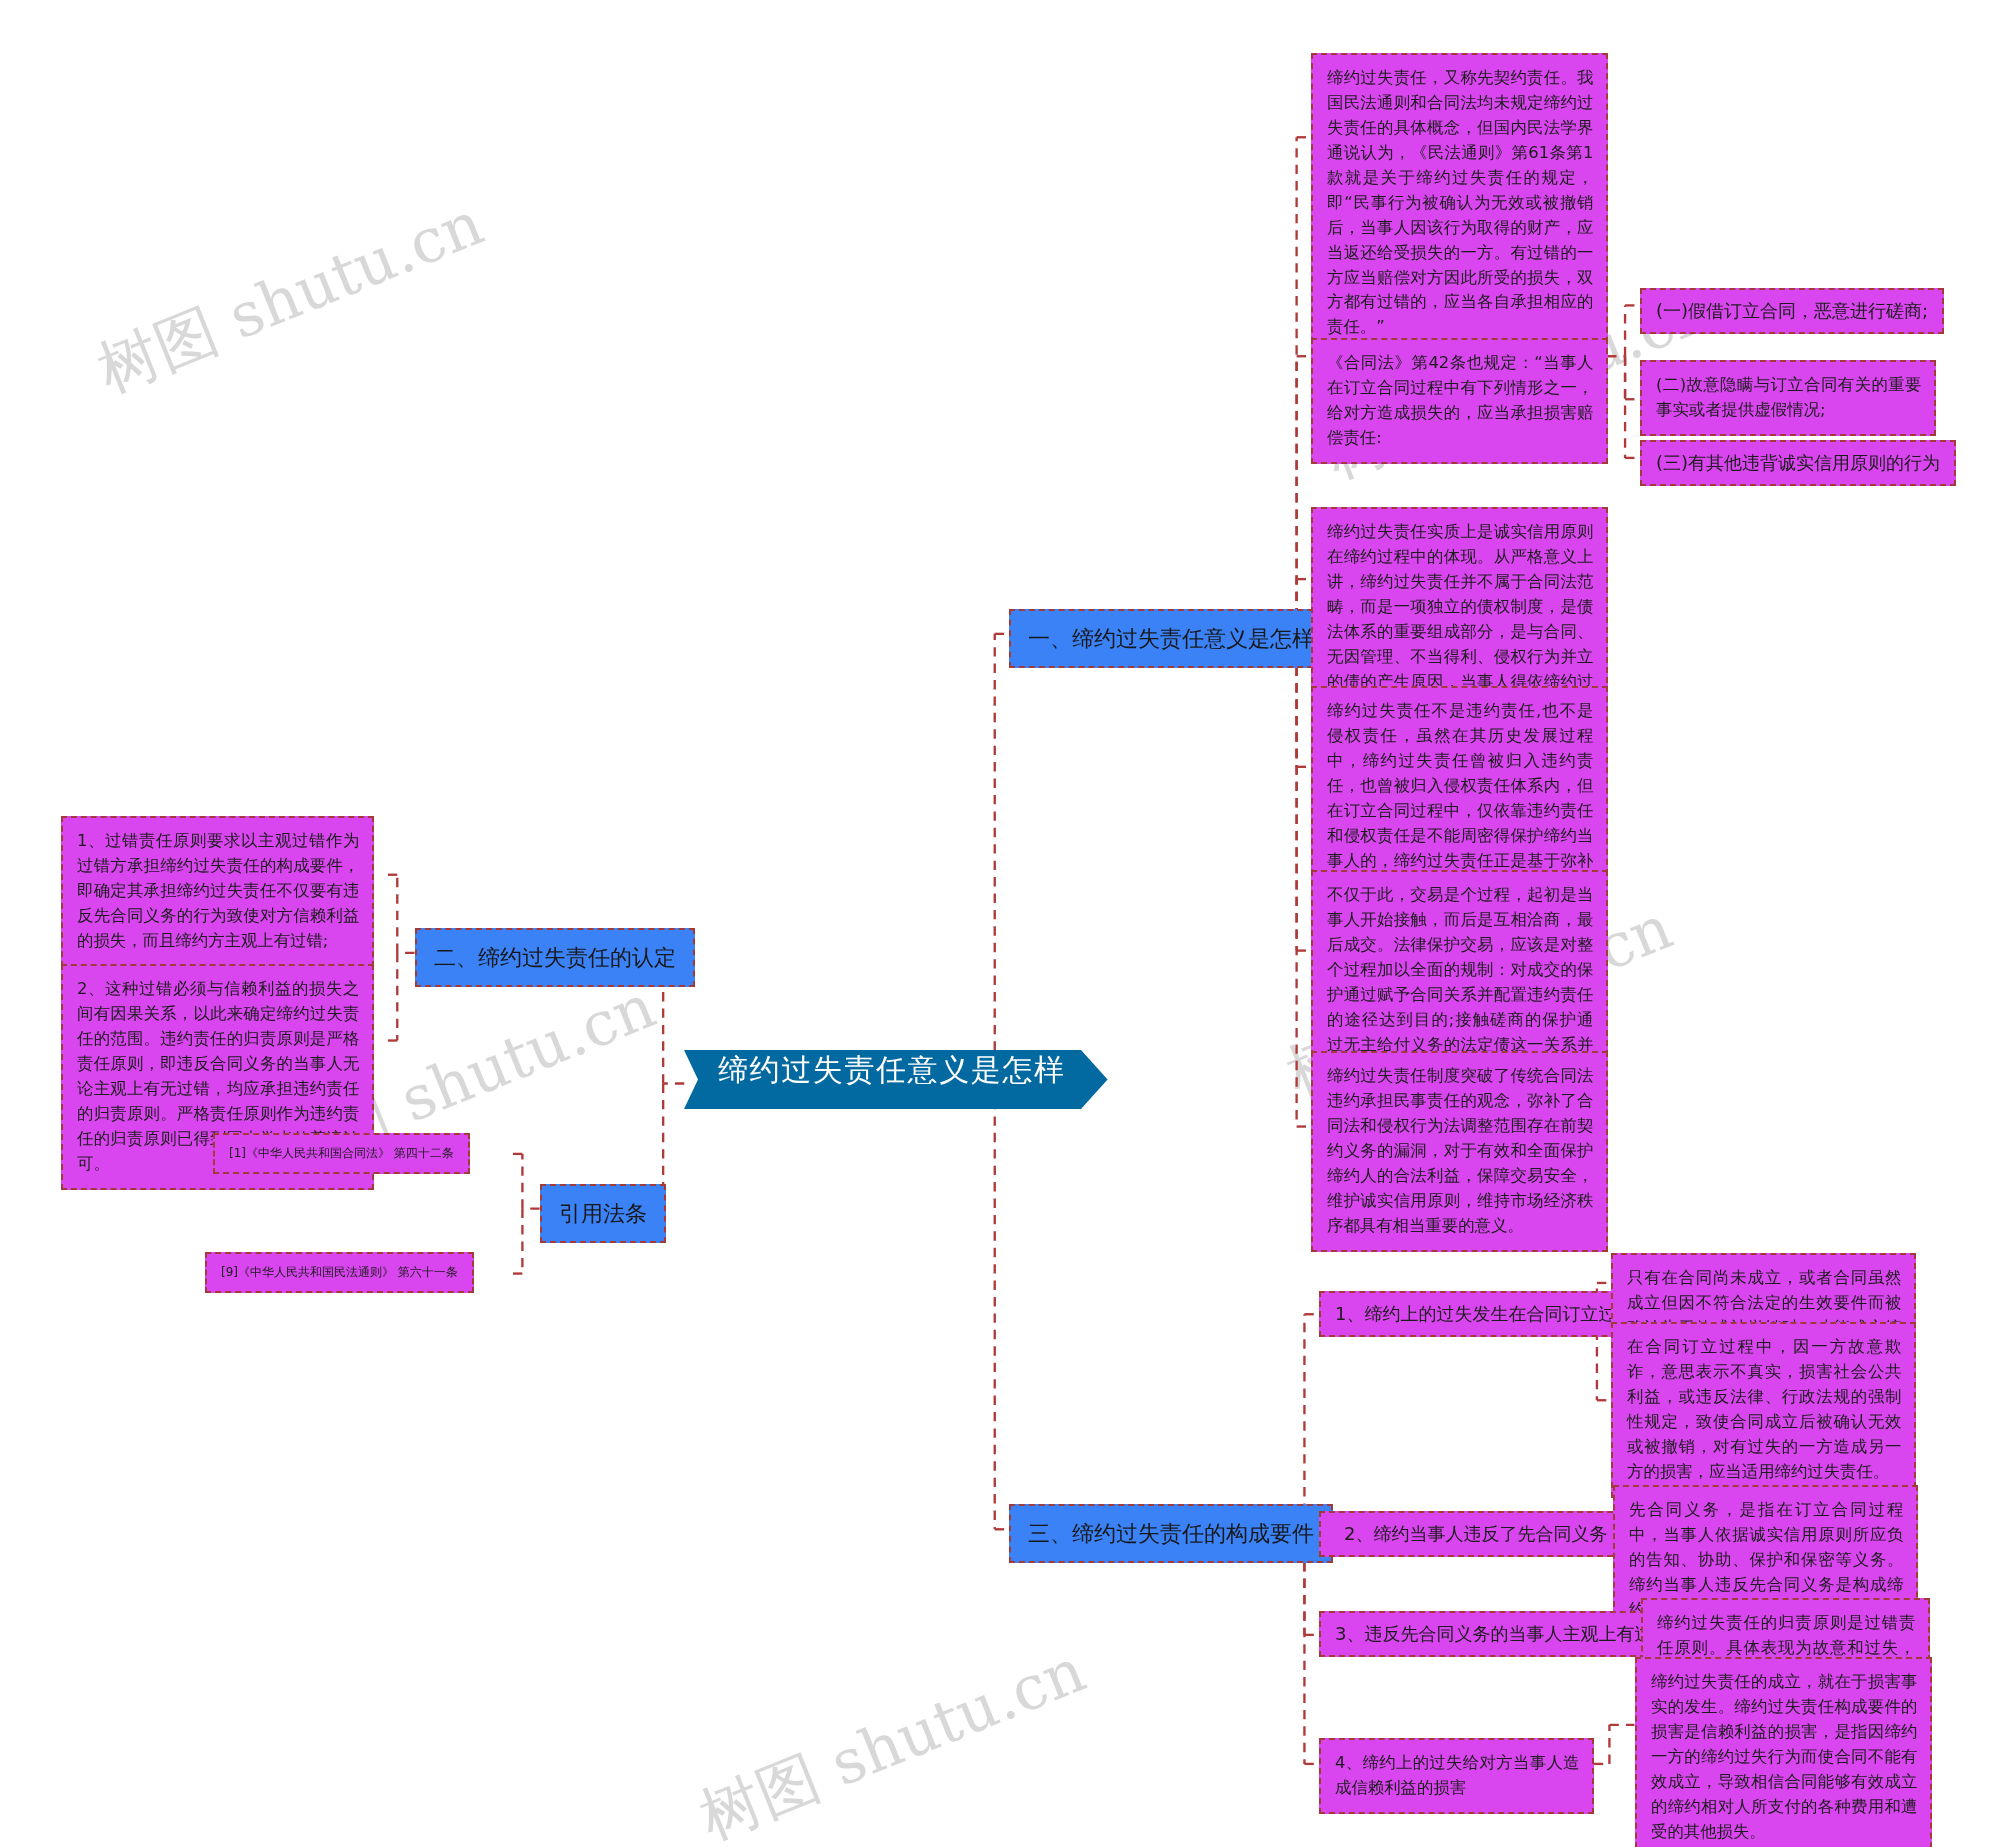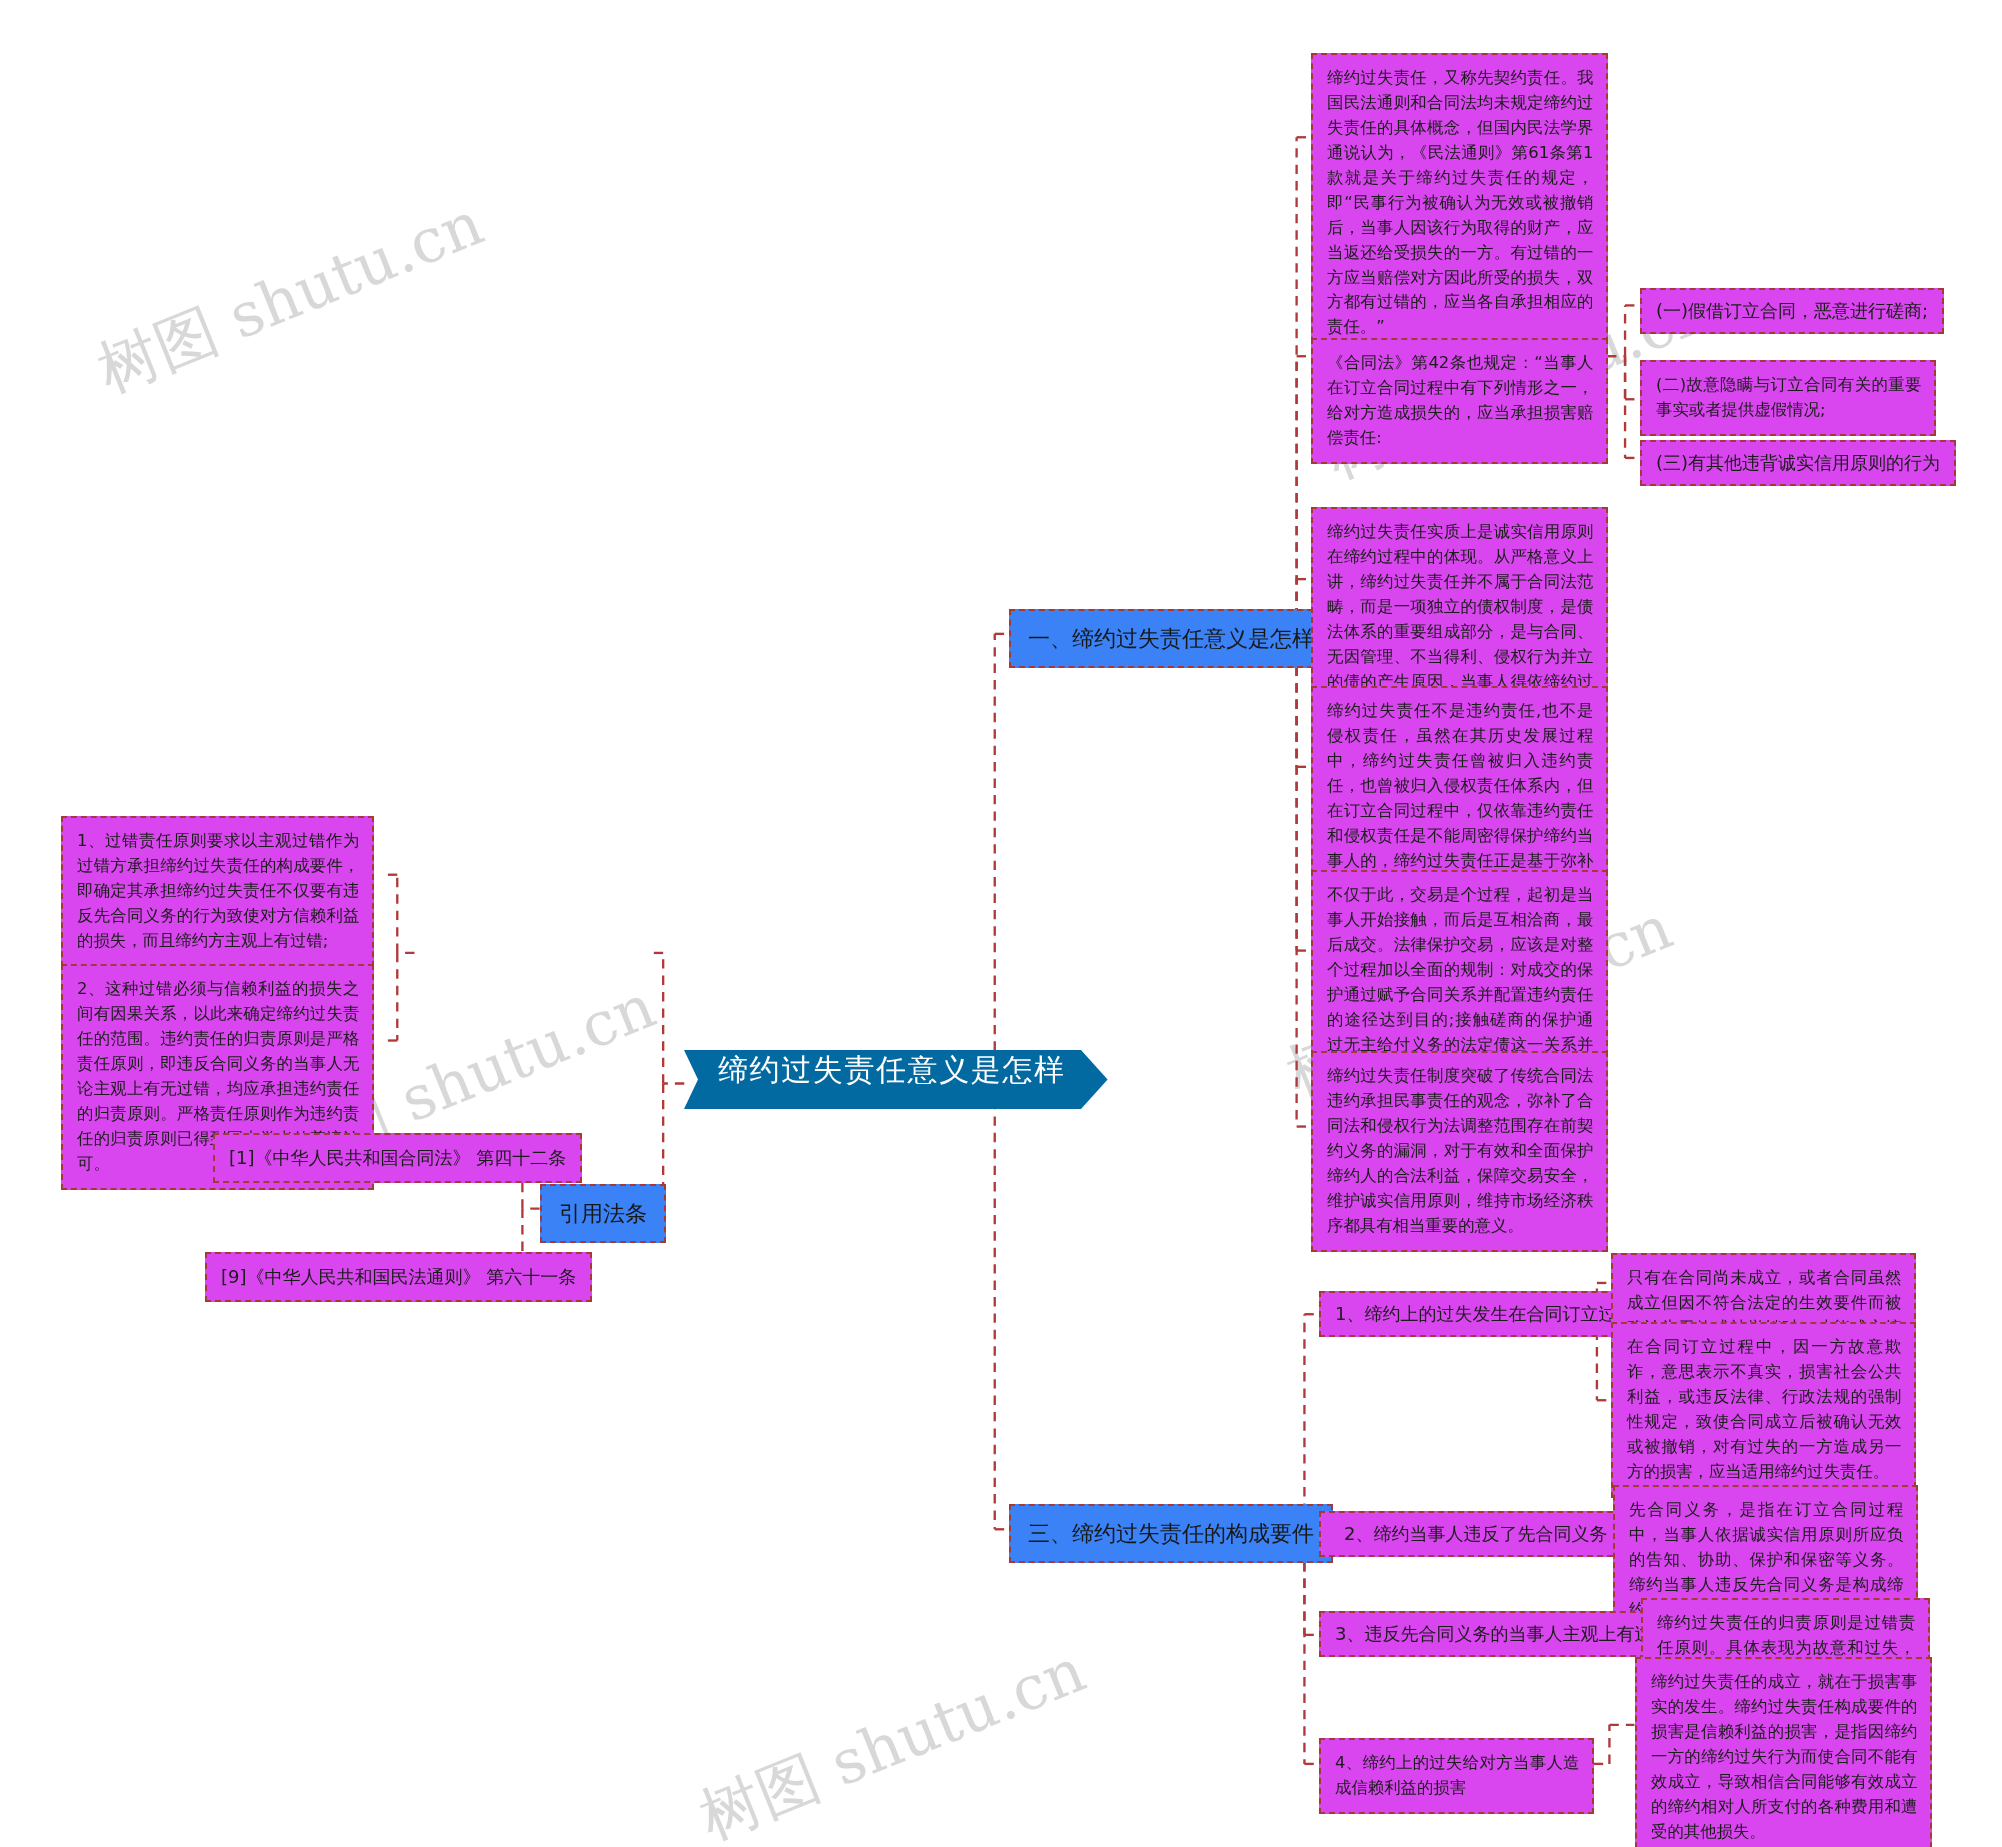--- a/index.html
+++ b/index.html
@@ -57,21 +57,21 @@
     background:#3b82f6;
     border:2.3px dashed #a33a3a;
     font-size:22px;
     padding:11px 17px;
     white-space:nowrap;
     color:#16181a;
     word-break:normal;
     text-align:left;
   }
   .node.cite{
-    font-size:18px;
+    font-size:12px;
     padding:9.4px 14px;
     white-space:nowrap;
     word-break:normal;
     text-align:left;
   }
 
   
   #root-node{
     position:absolute;
     z-index:4;
@@ -192,20 +192,23 @@
   <div class="node leaf" style="left:1640px;top:440px;">(三)有其他违背诚实信用原则的行为</div>
 
   <div class="node para" style="left:1311px;top:507px;width:297px;">缔约过失责任实质上是诚实信用原则在缔约过程中的体现。从严格意义上讲，缔约过失责任并不属于合同法范畴，而是一项独立的债权制度，是债法体系的重要组成部分，是与合同、无因管理、不当得利、侵权行为并立的债的产生原因，当事人得依缔约过失责任形成独立的债权请求权。</div>
 
   <div class="node para" style="left:1311px;top:686px;width:297px;">缔约过失责任不是违约责任,也不是侵权责任，虽然在其历史发展过程中，缔约过失责任曾被归入违约责任，也曾被归入侵权责任体系内，但在订立合同过程中，仅依靠违约责任和侵权责任是不能周密得保护缔约当事人的，缔约过失责任正是基于弥补合同法和侵权行为法功能上的欠缺而自成独立之制度。</div>
 
   <div class="node para" style="left:1311px;top:870px;width:297px;">不仅于此，交易是个过程，起初是当事人开始接触，而后是互相洽商，最后成交。法律保护交易，应该是对整个过程加以全面的规制：对成交的保护通过赋予合同关系并配置违约责任的途径达到目的;接触磋商的保护通过无主给付义务的法定债这一关系并配置缔约过失责任的方式完成任务。</div>
 
   <div class="node para" style="left:1311px;top:1051px;width:297px;">缔约过失责任制度突破了传统合同法违约承担民事责任的观念，弥补了合同法和侵权行为法调整范围存在前契约义务的漏洞，对于有效和全面保护缔约人的合法利益，保障交易安全，维护诚实信用原则，维持市场经济秩序都具有相当重要的意义。</div>
 
+  <div class="node branch" style="left:415px;top:928px;">
+    <span>二、缔约过失责任的认定</span>
+  </div>
 
   <div class="node para" style="left:61px;top:816px;width:313px;">1、过错责任原则要求以主观过错作为过错方承担缔约过失责任的构成要件，即确定其承担缔约过失责任不仅要有违反先合同义务的行为致使对方信赖利益的损失，而且缔约方主观上有过错;</div>
 
   <div class="node para" style="left:61px;top:964px;width:313px;">2、这种过错必须与信赖利益的损失之间有因果关系，以此来确定缔约过失责任的范围。违约责任的归责原则是严格责任原则，即违反合同义务的当事人无论主观上有无过错，均应承担违约责任的归责原则。严格责任原则作为违约责任的归责原则已得到国内学者的普遍认可。</div>
 
   <div class="node branch" style="left:540px;top:1184px;">
     <span>引用法条</span>
   </div>
 
   <div class="node cite" style="left:213px;top:1133px;">[1]《中华人民共和国合同法》 第四十二条</div>

